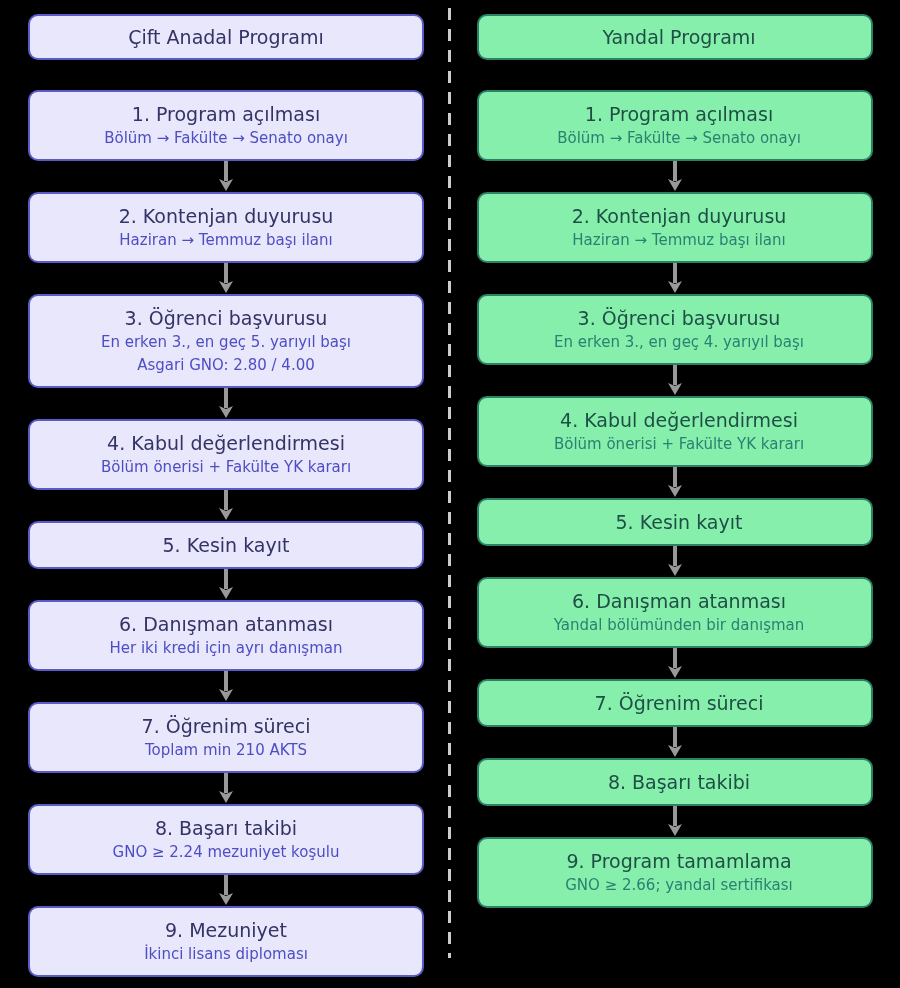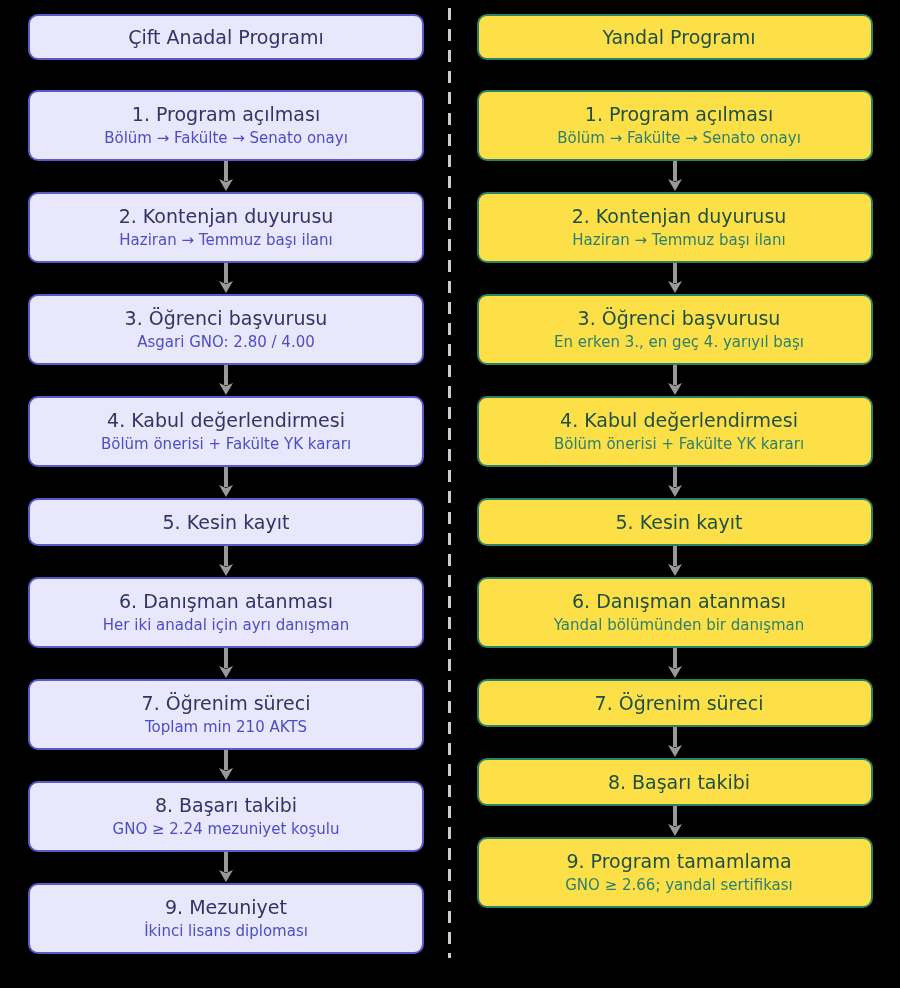--- a/index.html
+++ b/index.html
@@ -30,21 +30,21 @@
   .col-right { left: 477px; }
   .box {
     box-sizing: border-box;
     border: 2px solid;
     border-radius: 10px;
     text-align: center;
     padding: 9px 12px;
   }
   .title-box { padding: 8px 12px; }
   .col-left  .box { background: #e8e7fb; border-color: #5a5ac8; }
-  .col-right .box { background: #fde047; border-color: #2c8265; padding-left: 20px; }
+  .col-right .box { background: #86efac; border-color: #2c8265; padding-left: 20px; }
   .box-title { font-size: 19px; line-height: 26px; }
   .box-line  { font-size: 15px; line-height: 23px; }
   .box-line:empty { display: none; }
   .col-left  .box-title { color: #333366; }
   .col-left  .box-line  { color: #4d4dc6; }
   .col-right .box-title { color: #1e4f44; }
   .col-right .box-line  { color: #2b8071; }
   .head-gap { height: 30px; flex: none; }
   .arrow {
     height: 31px;
@@ -85,20 +85,21 @@
     </div>
     <div class="arrow">
         <svg width="18" height="31" viewBox="0 0 18 31">
           <path d="M9 0 V20" stroke="#999999" stroke-width="4"></path>
           <path d="M2 18 L9 21 L16 18 L9 30 Z" fill="#999999"></path>
         </svg>
       </div>
 
     <div class="box">
       <div class="box-title">3. Öğrenci başvurusu</div>
+      <div class="box-line">En erken 3., en geç 5. yarıyıl başı</div>
       <div class="box-line">Asgari GNO: 2.80 / 4.00</div>
     </div>
     <div class="arrow">
         <svg width="18" height="31" viewBox="0 0 18 31">
           <path d="M9 0 V20" stroke="#999999" stroke-width="4"></path>
           <path d="M2 18 L9 21 L16 18 L9 30 Z" fill="#999999"></path>
         </svg>
       </div>
 
     <div class="box">
@@ -119,21 +120,21 @@
     </div>
     <div class="arrow">
         <svg width="18" height="31" viewBox="0 0 18 31">
           <path d="M9 0 V20" stroke="#999999" stroke-width="4"></path>
           <path d="M2 18 L9 21 L16 18 L9 30 Z" fill="#999999"></path>
         </svg>
       </div>
 
     <div class="box">
       <div class="box-title">6. Danışman atanması</div>
-      <div class="box-line">Her iki anadal için ayrı danışman</div>
+      <div class="box-line">Her iki kredi için ayrı danışman</div>
 
     </div>
     <div class="arrow">
         <svg width="18" height="31" viewBox="0 0 18 31">
           <path d="M9 0 V20" stroke="#999999" stroke-width="4"></path>
           <path d="M2 18 L9 21 L16 18 L9 30 Z" fill="#999999"></path>
         </svg>
       </div>
 
     <div class="box">

